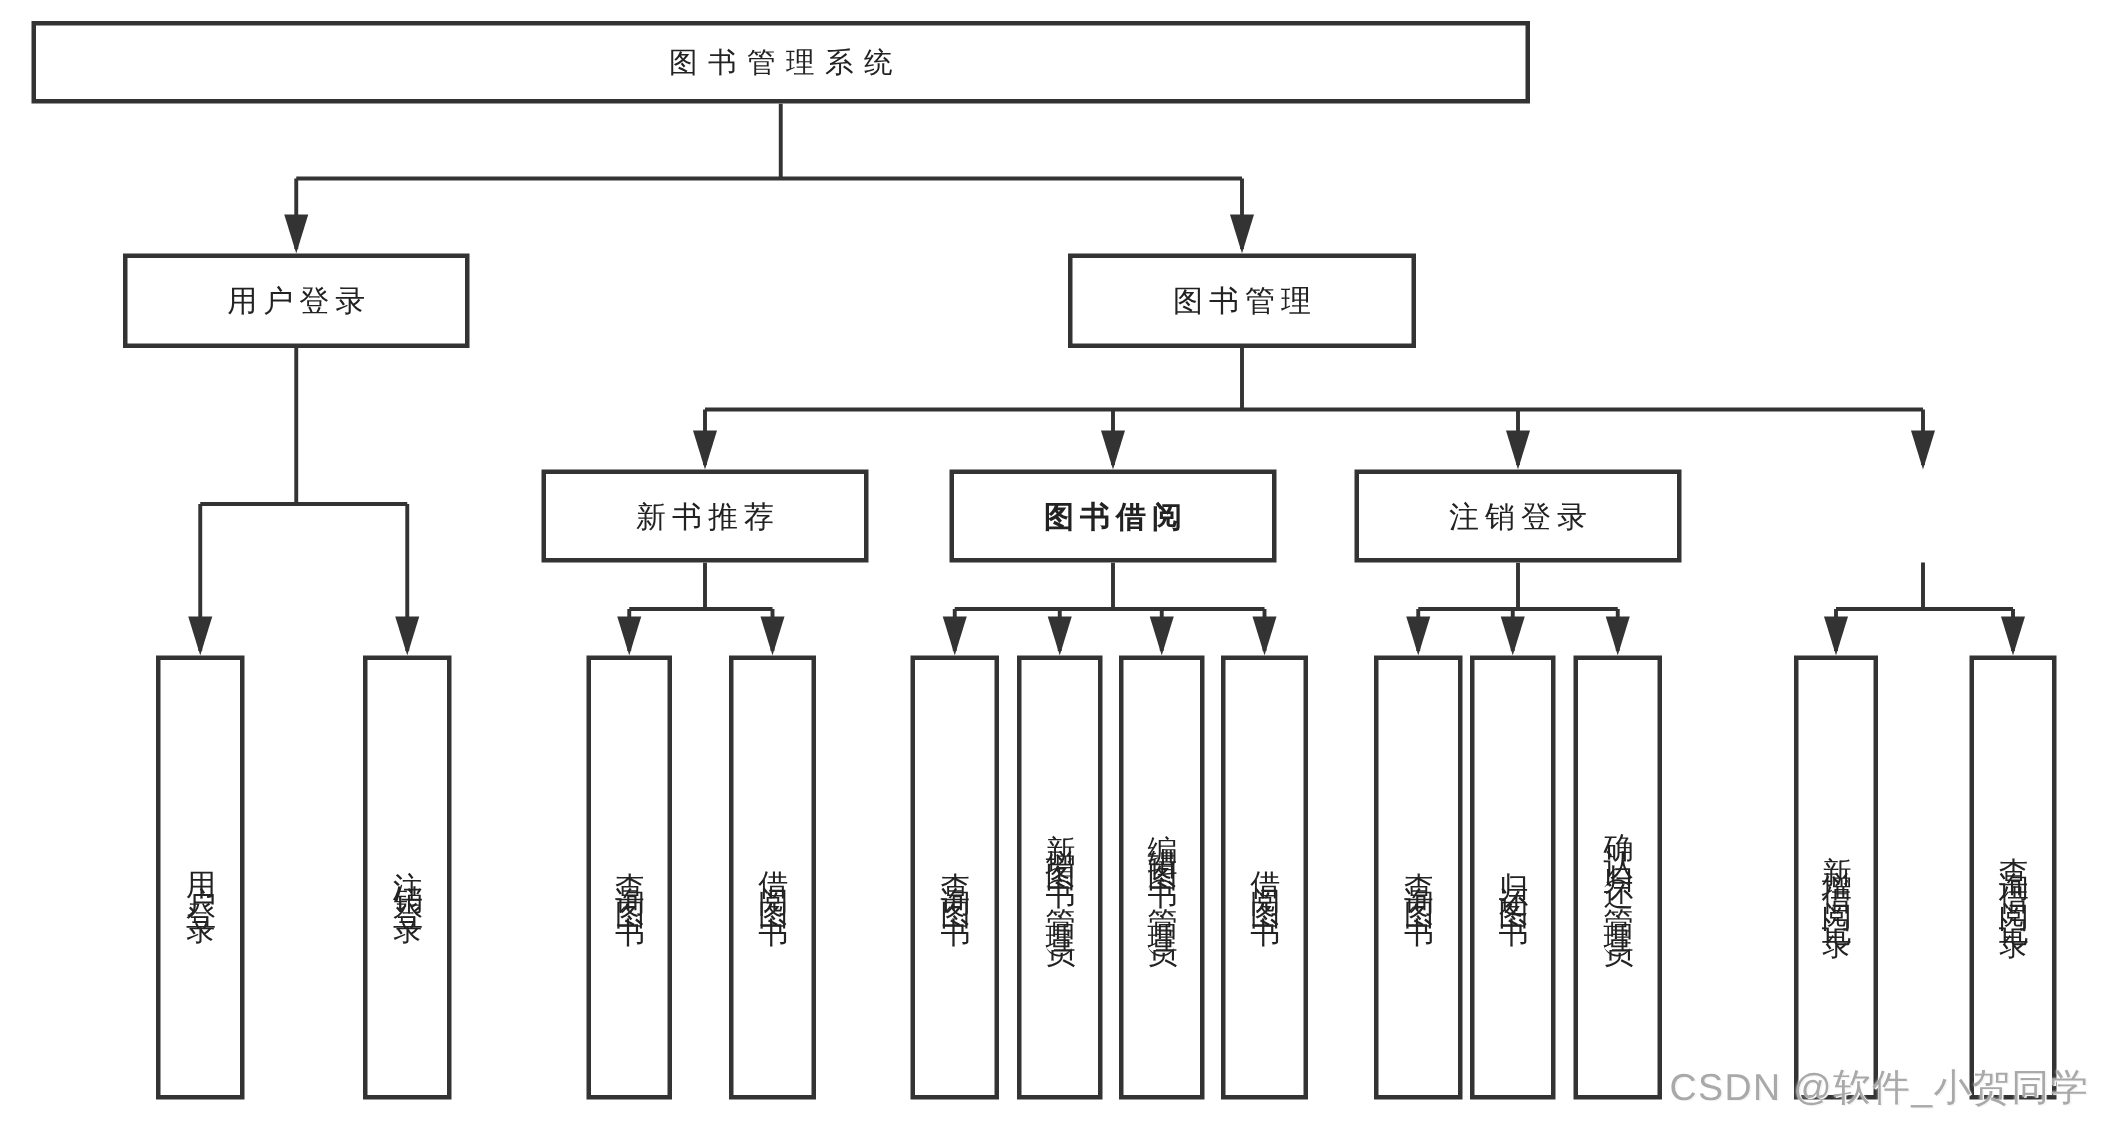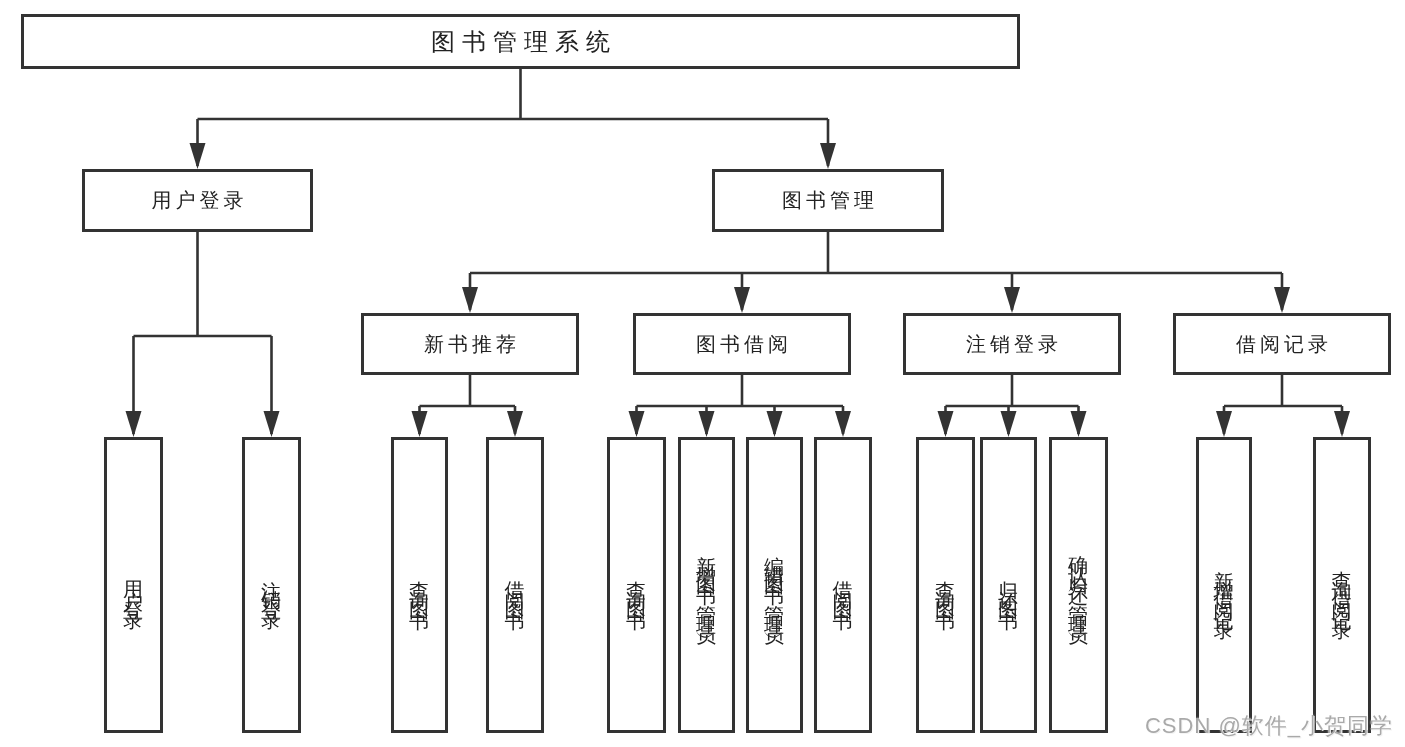--- a/index.html
+++ b/index.html
@@ -32,38 +32,38 @@
     justify-content: center;
     color: #222222;
   }
   .hlabel {
     font-size: 20px;
     letter-spacing: 4px;
     padding-left: 4px;
     white-space: nowrap;
   }
   .root-label {
-    font-size: 24px;
+    font-size: 19px;
     letter-spacing: 7px;
     padding-left: 7px;
     white-space: nowrap;
   }
   .vbox span {
     writing-mode: vertical-rl;
     text-orientation: mixed;
     font-size: 20px;
     line-height: 1;
     letter-spacing: 10px;
     white-space: nowrap;
   }
   .watermark {
     position: absolute;
     right: 12px;
     bottom: 6px;
-    font-size: 22px;
+    font-size: 25px;
     letter-spacing: 1px;
     color: #a9a9a9;
     text-shadow: 0 0 2px #ffffff, 1px 1px 0 #f2f2f2;
     white-space: nowrap;
     z-index: 5;
     margin-left: 39px;
   }
 </style>
 </head>
 <body>
@@ -110,28 +110,25 @@
   <div class="box" style="left:82px; top:169px; width:231px; height:63px;">
     <span class="hlabel">用户登录</span>
   </div>
   <div class="box" style="left:361px; top:313px; width:218px; height:62px;">
     <span class="hlabel">新书推荐</span>
   </div>
 
   <div class="box" style="left:712px; top:169px; width:232px; height:63px;">
     <span class="hlabel">图书管理</span>
   </div>
-  <div class="box" style="left:633px; top:313px; width:218px; height:62px;">
+  <div class="box" style="left:633px; top:313px; width:218px; height:62px;font-weight:bold;">
     <span class="hlabel">图书借阅</span>
   </div>
   <div class="box" style="left:903px; top:313px; width:218px; height:62px;">
     <span class="hlabel">注销登录</span>
-  </div>
-  <div class="box" style="left:1173px; top:313px; width:218px; height:62px;">
-    <span class="hlabel">借阅记录</span>
   </div>
 
   <div class="box vbox" style="left:104px; top:437px; width:59px; height:296px;">
     <span>用户登录</span>
   </div>
   <div class="box vbox" style="left:242px; top:437px; width:59px; height:296px;">
     <span>注销登录</span>
   </div>
 
   <div class="box vbox" style="left:391px; top:437px; width:57px; height:296px;">

